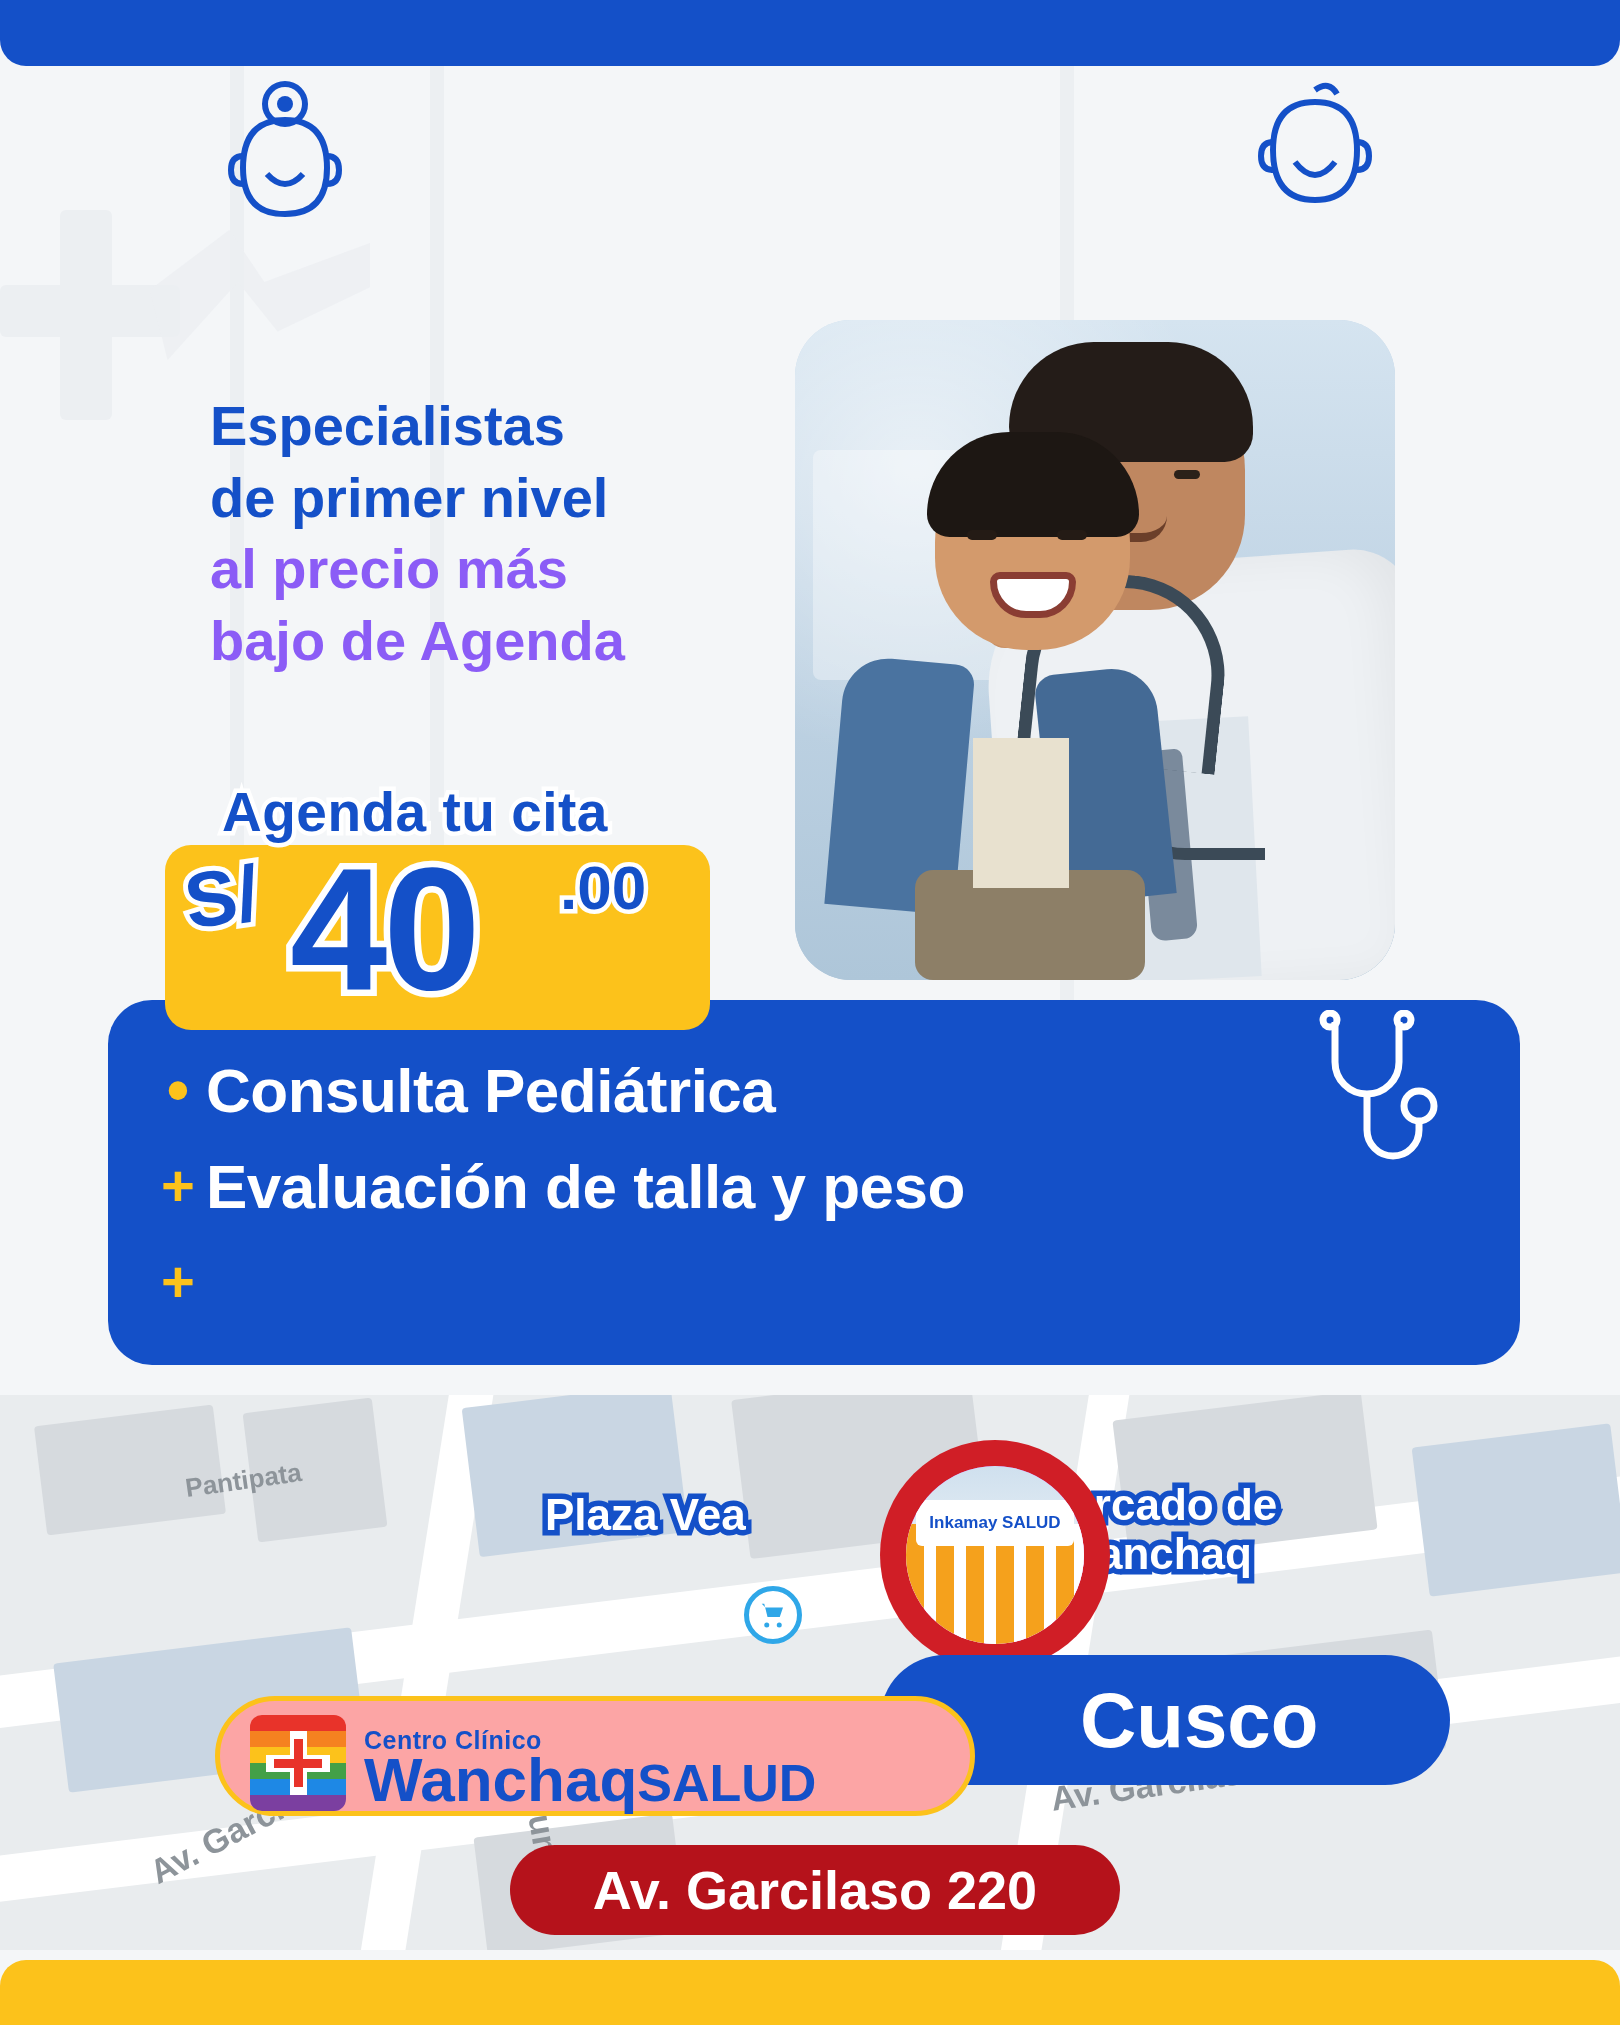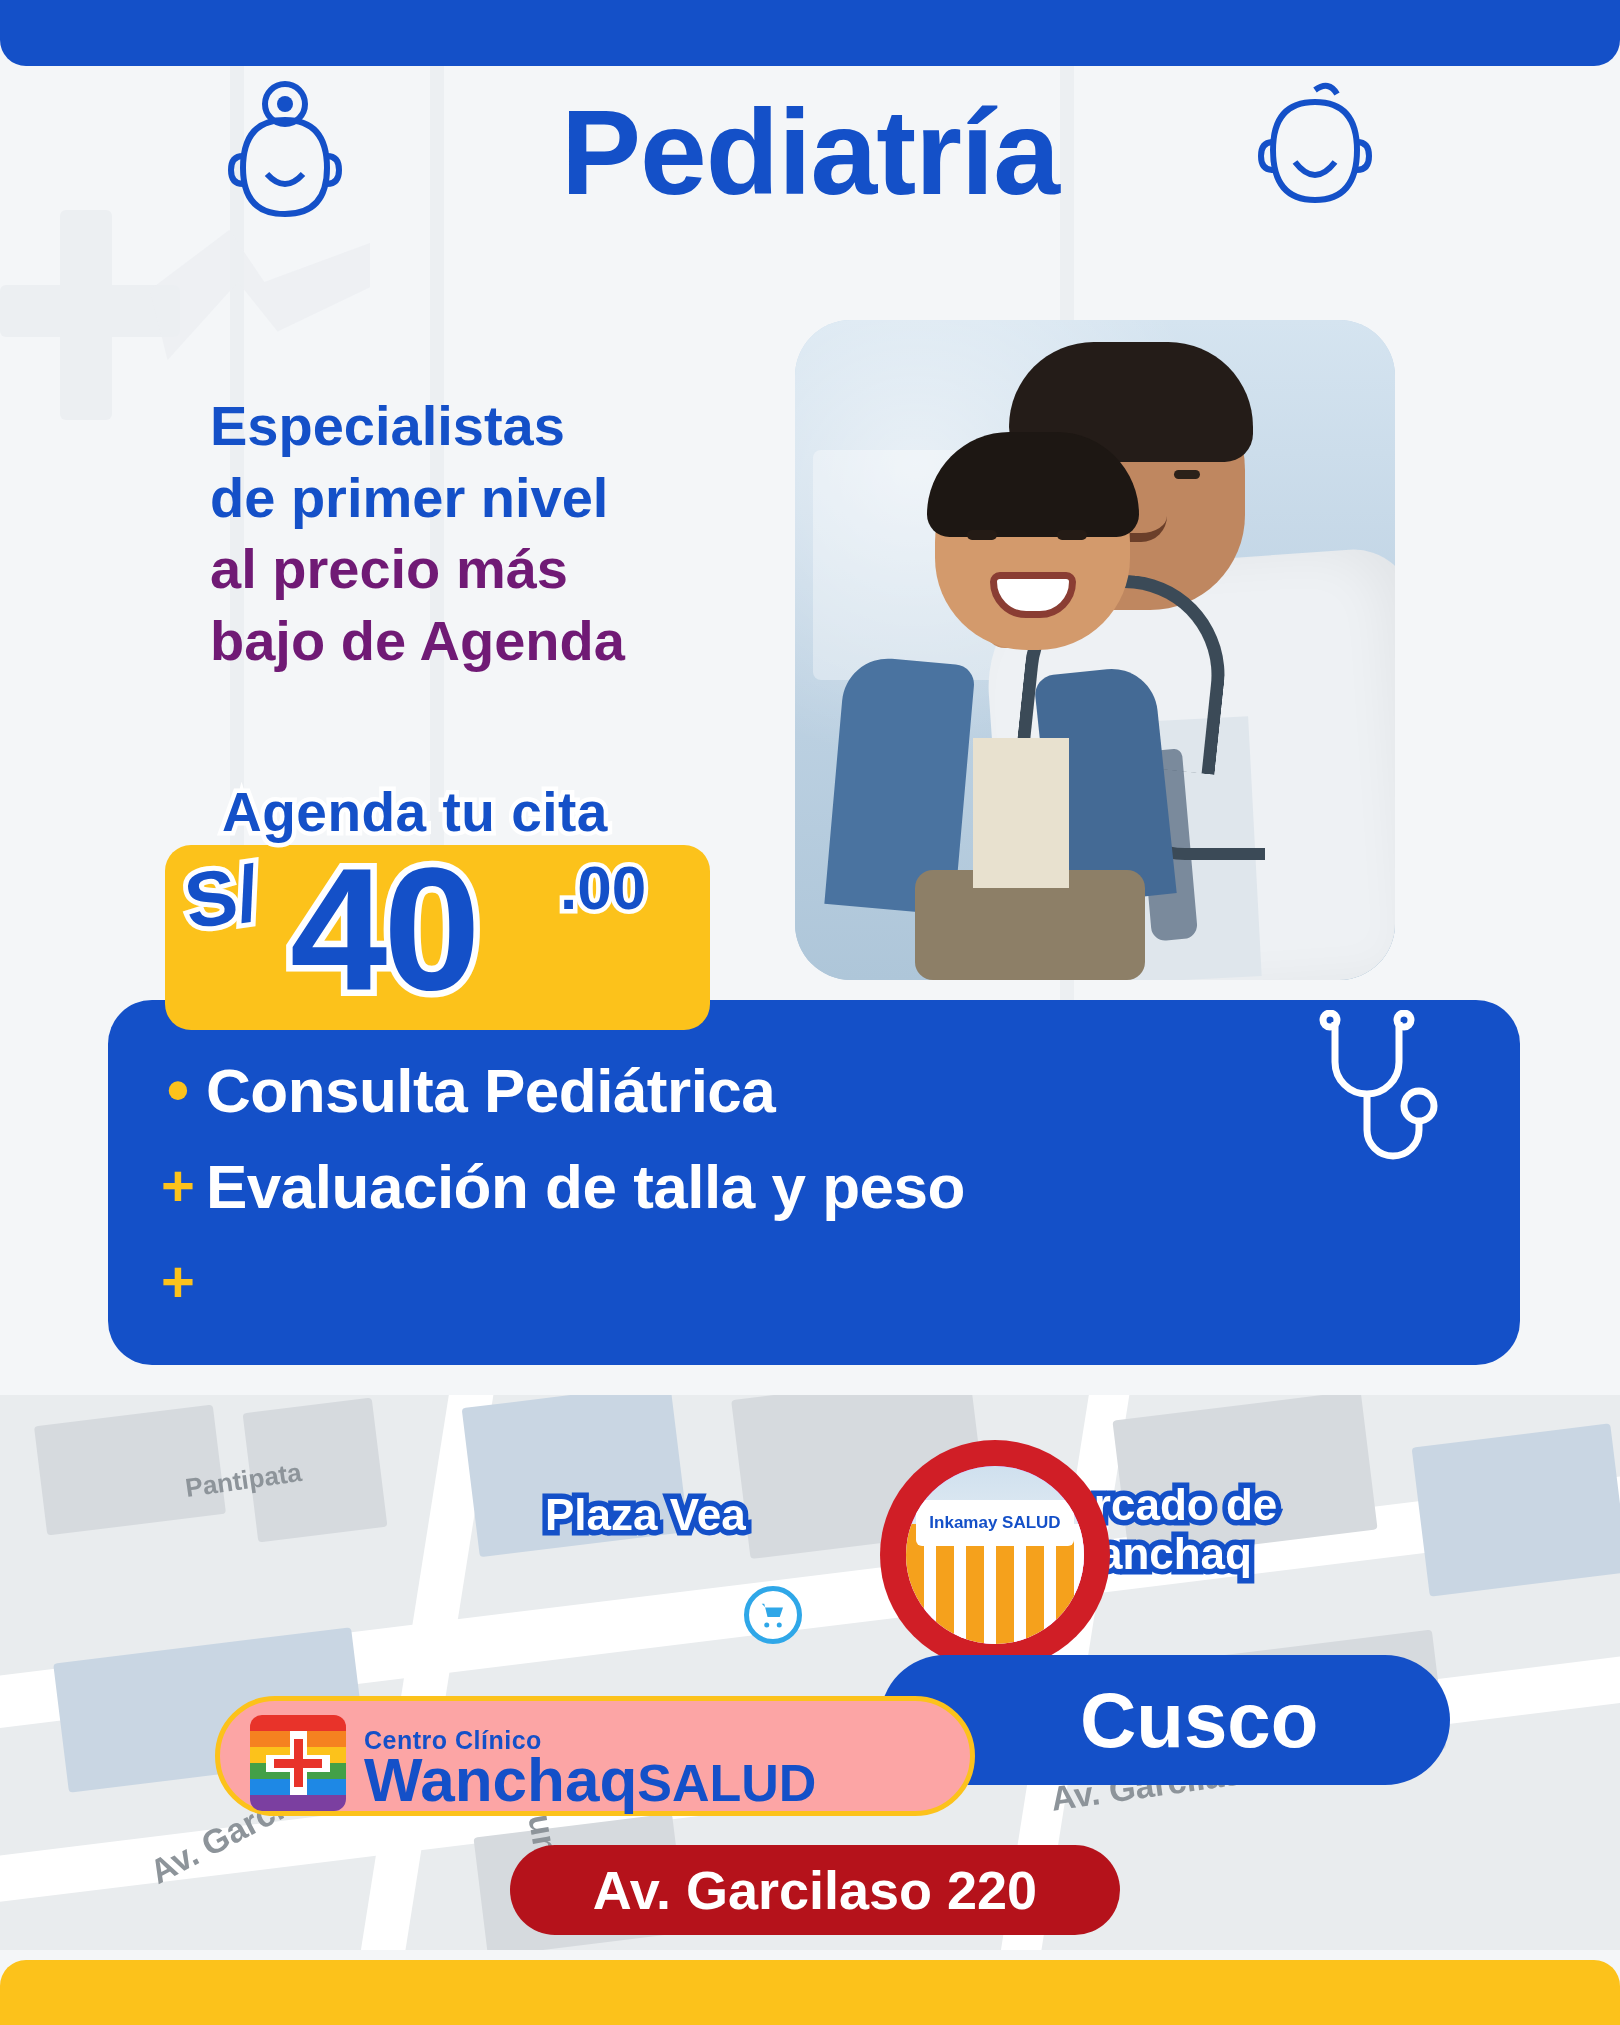--- a/index.html
+++ b/index.html
@@ -76,21 +76,21 @@
 
   
   .subtitle {
     position: absolute;
     left: 210px; top: 390px;
     font-size: 56px;
     font-weight: 800;
     line-height: 1.28;
     color: #1450c8;
   }
-  .subtitle .lt { color: #701a75; }
+  .subtitle .lt { color: #8b5cf6; }
 
   
   .photo {
     position: absolute;
     left: 795px; top: 320px;
     width: 600px; height: 660px;
     border-radius: 56px;
     overflow: hidden;
     background: linear-gradient(160deg, #cfe0ef 0%, #b9cfe2 45%, #9db9cf 100%);
   }
@@ -517,21 +517,20 @@
   </div>
   <div class="baby-icon right">
     <svg width="120" height="150" viewBox="0 0 120 150" fill="none" stroke="#1450c8" stroke-width="6">
       <path d="M60 14 q14 -10 22 4"></path>
       <path d="M18 74 q0-48 42-48 q42 0 42 48 q0 50 -42 50 q-42 0 -42 -50z"></path>
       <path d="M18 66 q-12 0 -12 14 q0 14 12 14"></path>
       <path d="M102 66 q12 0 12 14 q0 14 -12 14"></path>
       <path d="M40 86 q20 26 40 0"></path>
     </svg>
   </div>
-  <div class="title">Pediatría</div>
 
   <div class="subtitle">
     <div>Especialistas</div>
     <div>de primer nivel</div>
     <div class="lt">al precio más</div>
     <div class="lt">bajo de Agenda</div>
   </div>
 
   <div class="photo">
     <div class="wall"></div>

